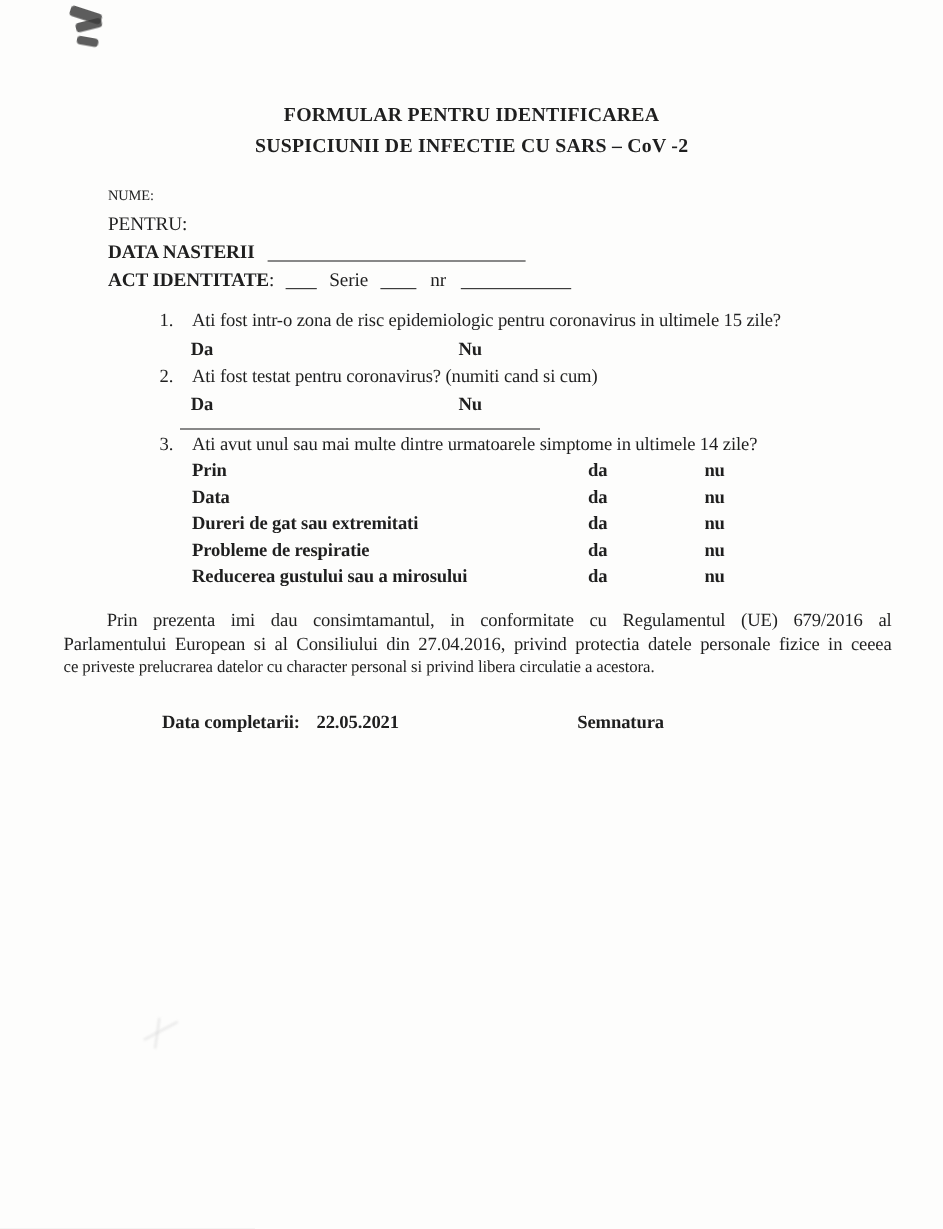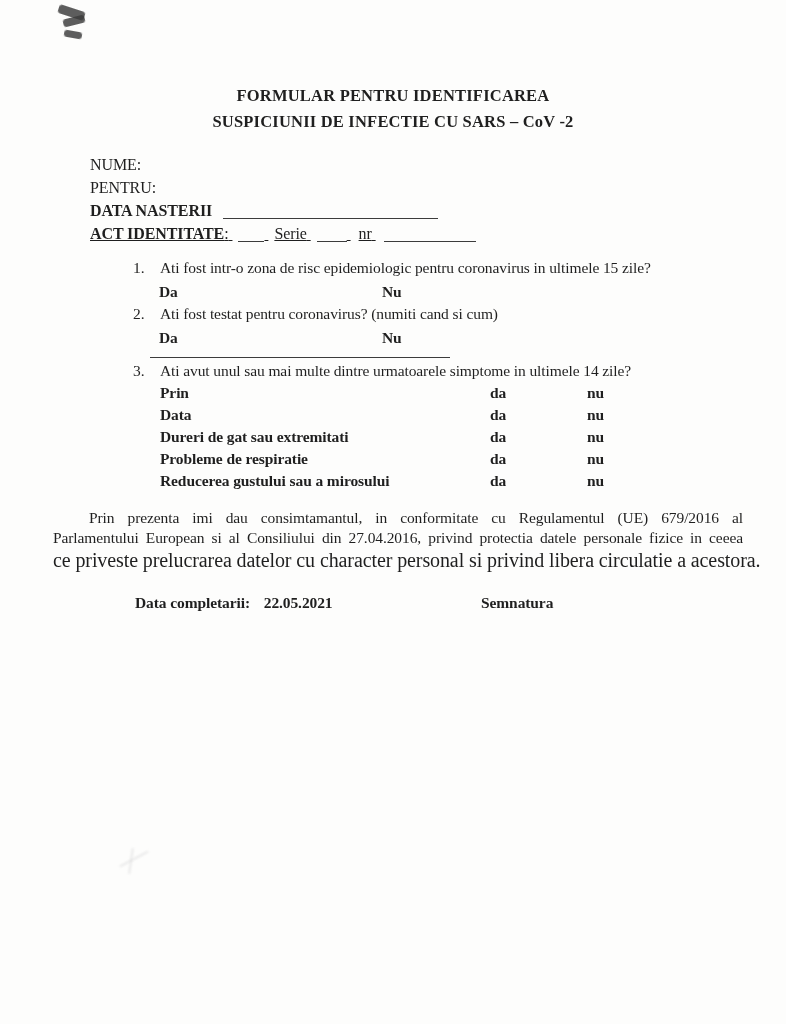--- a/index.html
+++ b/index.html
@@ -30,21 +30,21 @@
     position:absolute;height:0;
     border-top:1.6px solid #3c3c3c;
   }
   .jline{
     position:absolute;left:53px;width:690px;
     font-size:15.5px;letter-spacing:-0.1px;
     text-align:justify;text-align-last:justify;
   }
   .lline{
     position:absolute;left:53px;width:690px;
-    font-size:20px;letter-spacing:-0.1px;
+    font-size:14px;letter-spacing:-0.1px;
     text-align:left;white-space:nowrap;
   }
   .mark{
     position:absolute;background:#3b3b3b;border-radius:3px;opacity:0.82;
     filter:blur(0.4px);
   }
   .smudge-line{
     position:absolute;background:#d9d9d9;opacity:0.55;filter:blur(1px);
   }
 </style>
@@ -55,29 +55,29 @@
 
   <div>
     <div class="mark" style="left:58px;top:8px;width:27px;height:9px;transform:rotate(18deg);"></div>
     <div class="mark" style="left:63px;top:17px;width:22px;height:8px;transform:rotate(-14deg);"></div>
     <div class="mark" style="left:64px;top:31px;width:18px;height:7px;transform:rotate(10deg);"></div>
   </div>
 
   <div class="title-line" style="top:86px;">FORMULAR PENTRU IDENTIFICAREA</div>
   <div class="title-line" style="top:112px;">SUSPICIUNII DE INFECTIE CU SARS – CoV -2</div>
 
-  <div class="abs" style="left:90px;top:156px;font-size:16px;">NUME:</div>
+  <div class="abs" style="left:90px;top:156px;font-size:12px;">NUME:</div>
   <div class="abs" style="left:90px;top:179px;font-size:16px;">PENTRU:</div>
 
   <div class="abs" style="left:90px;top:202px;font-size:16px;">
     <span class="bold">DATA NASTERII</span>
     <span class="uline" style="width:215px;margin-left:7px;"></span>
   </div>
 
-  <div class="abs" style="left:90px;top:225px;font-size:16px;text-decoration:underline;">
+  <div class="abs" style="left:90px;top:225px;font-size:16px;">
     <span class="bold">ACT IDENTITATE</span><span>:</span>
     <span class="uline" style="width:26px;margin-left:6px;"></span>
     <span style="margin-left:6px;">Serie</span>
     <span class="uline" style="width:30px;margin-left:6px;"></span>
     <span style="margin-left:8px;">nr</span>
     <span class="uline" style="width:92px;margin-left:8px;"></span>
   </div>
 
   <div class="abs" style="left:133px;top:259px;">1.</div>
   <div class="abs" style="left:160px;top:259px;">Ati fost intr-o zona de risc epidemiologic pentru coronavirus in ultimele 15 zile?</div>

